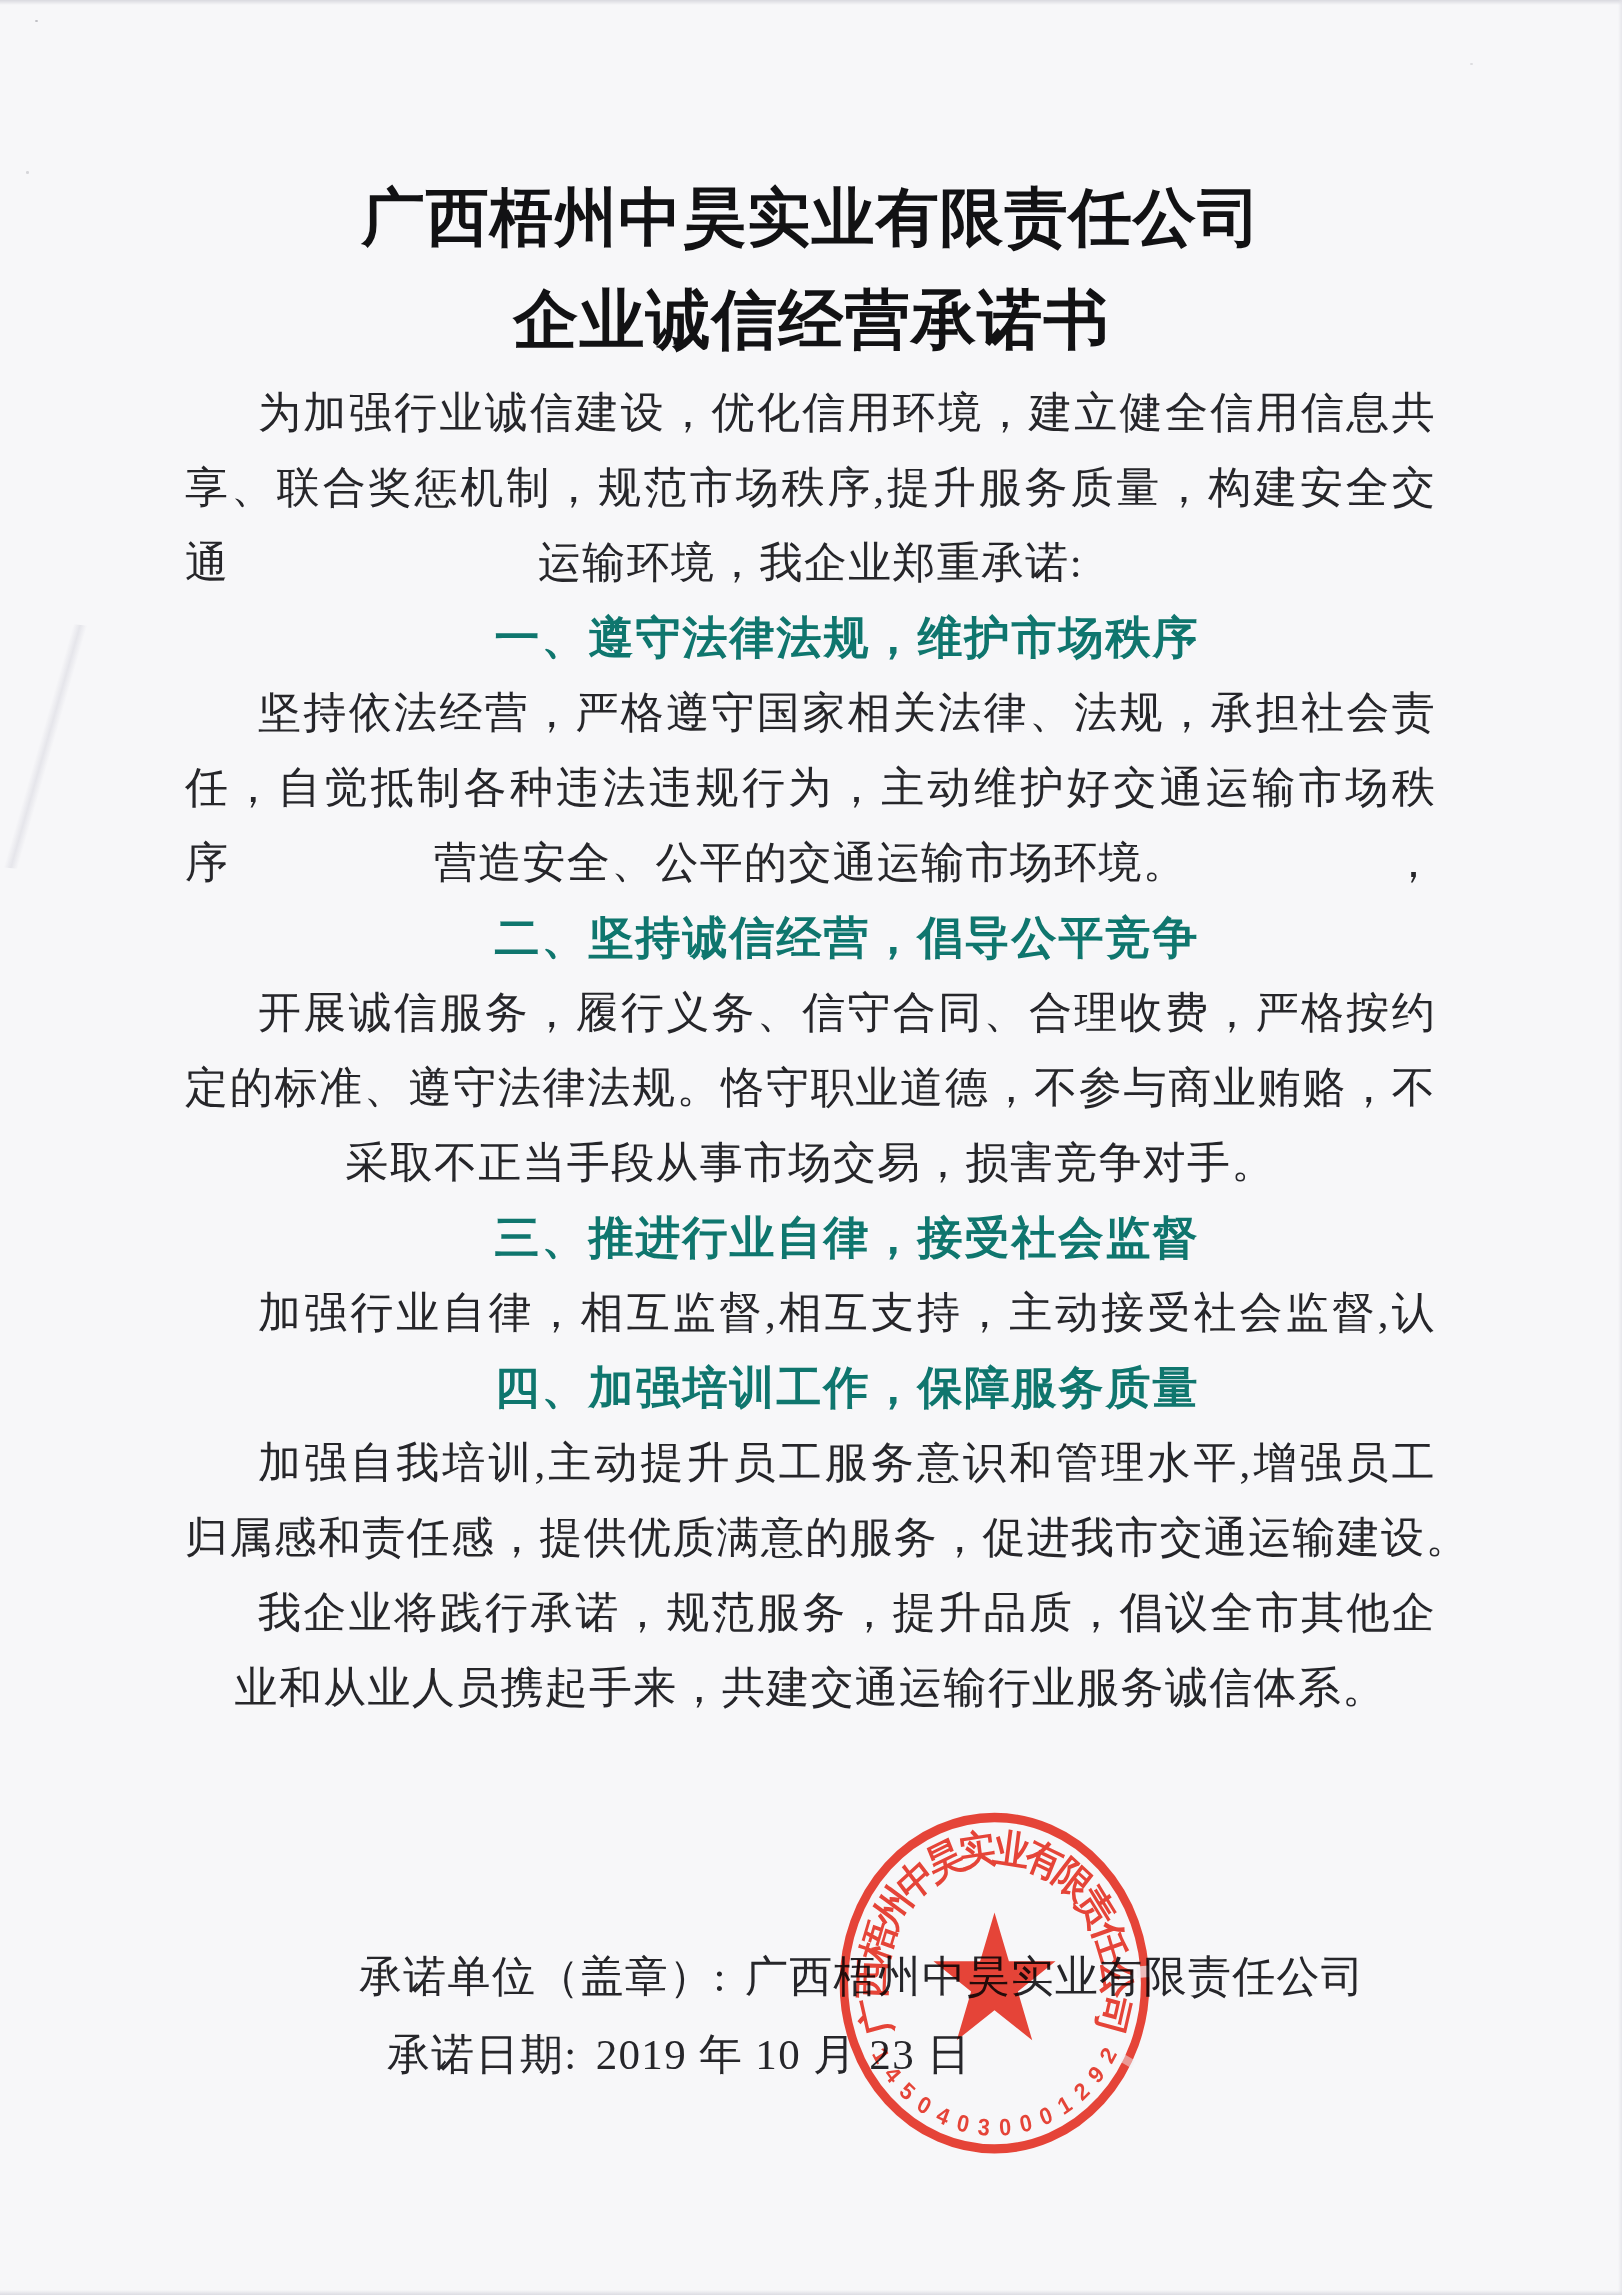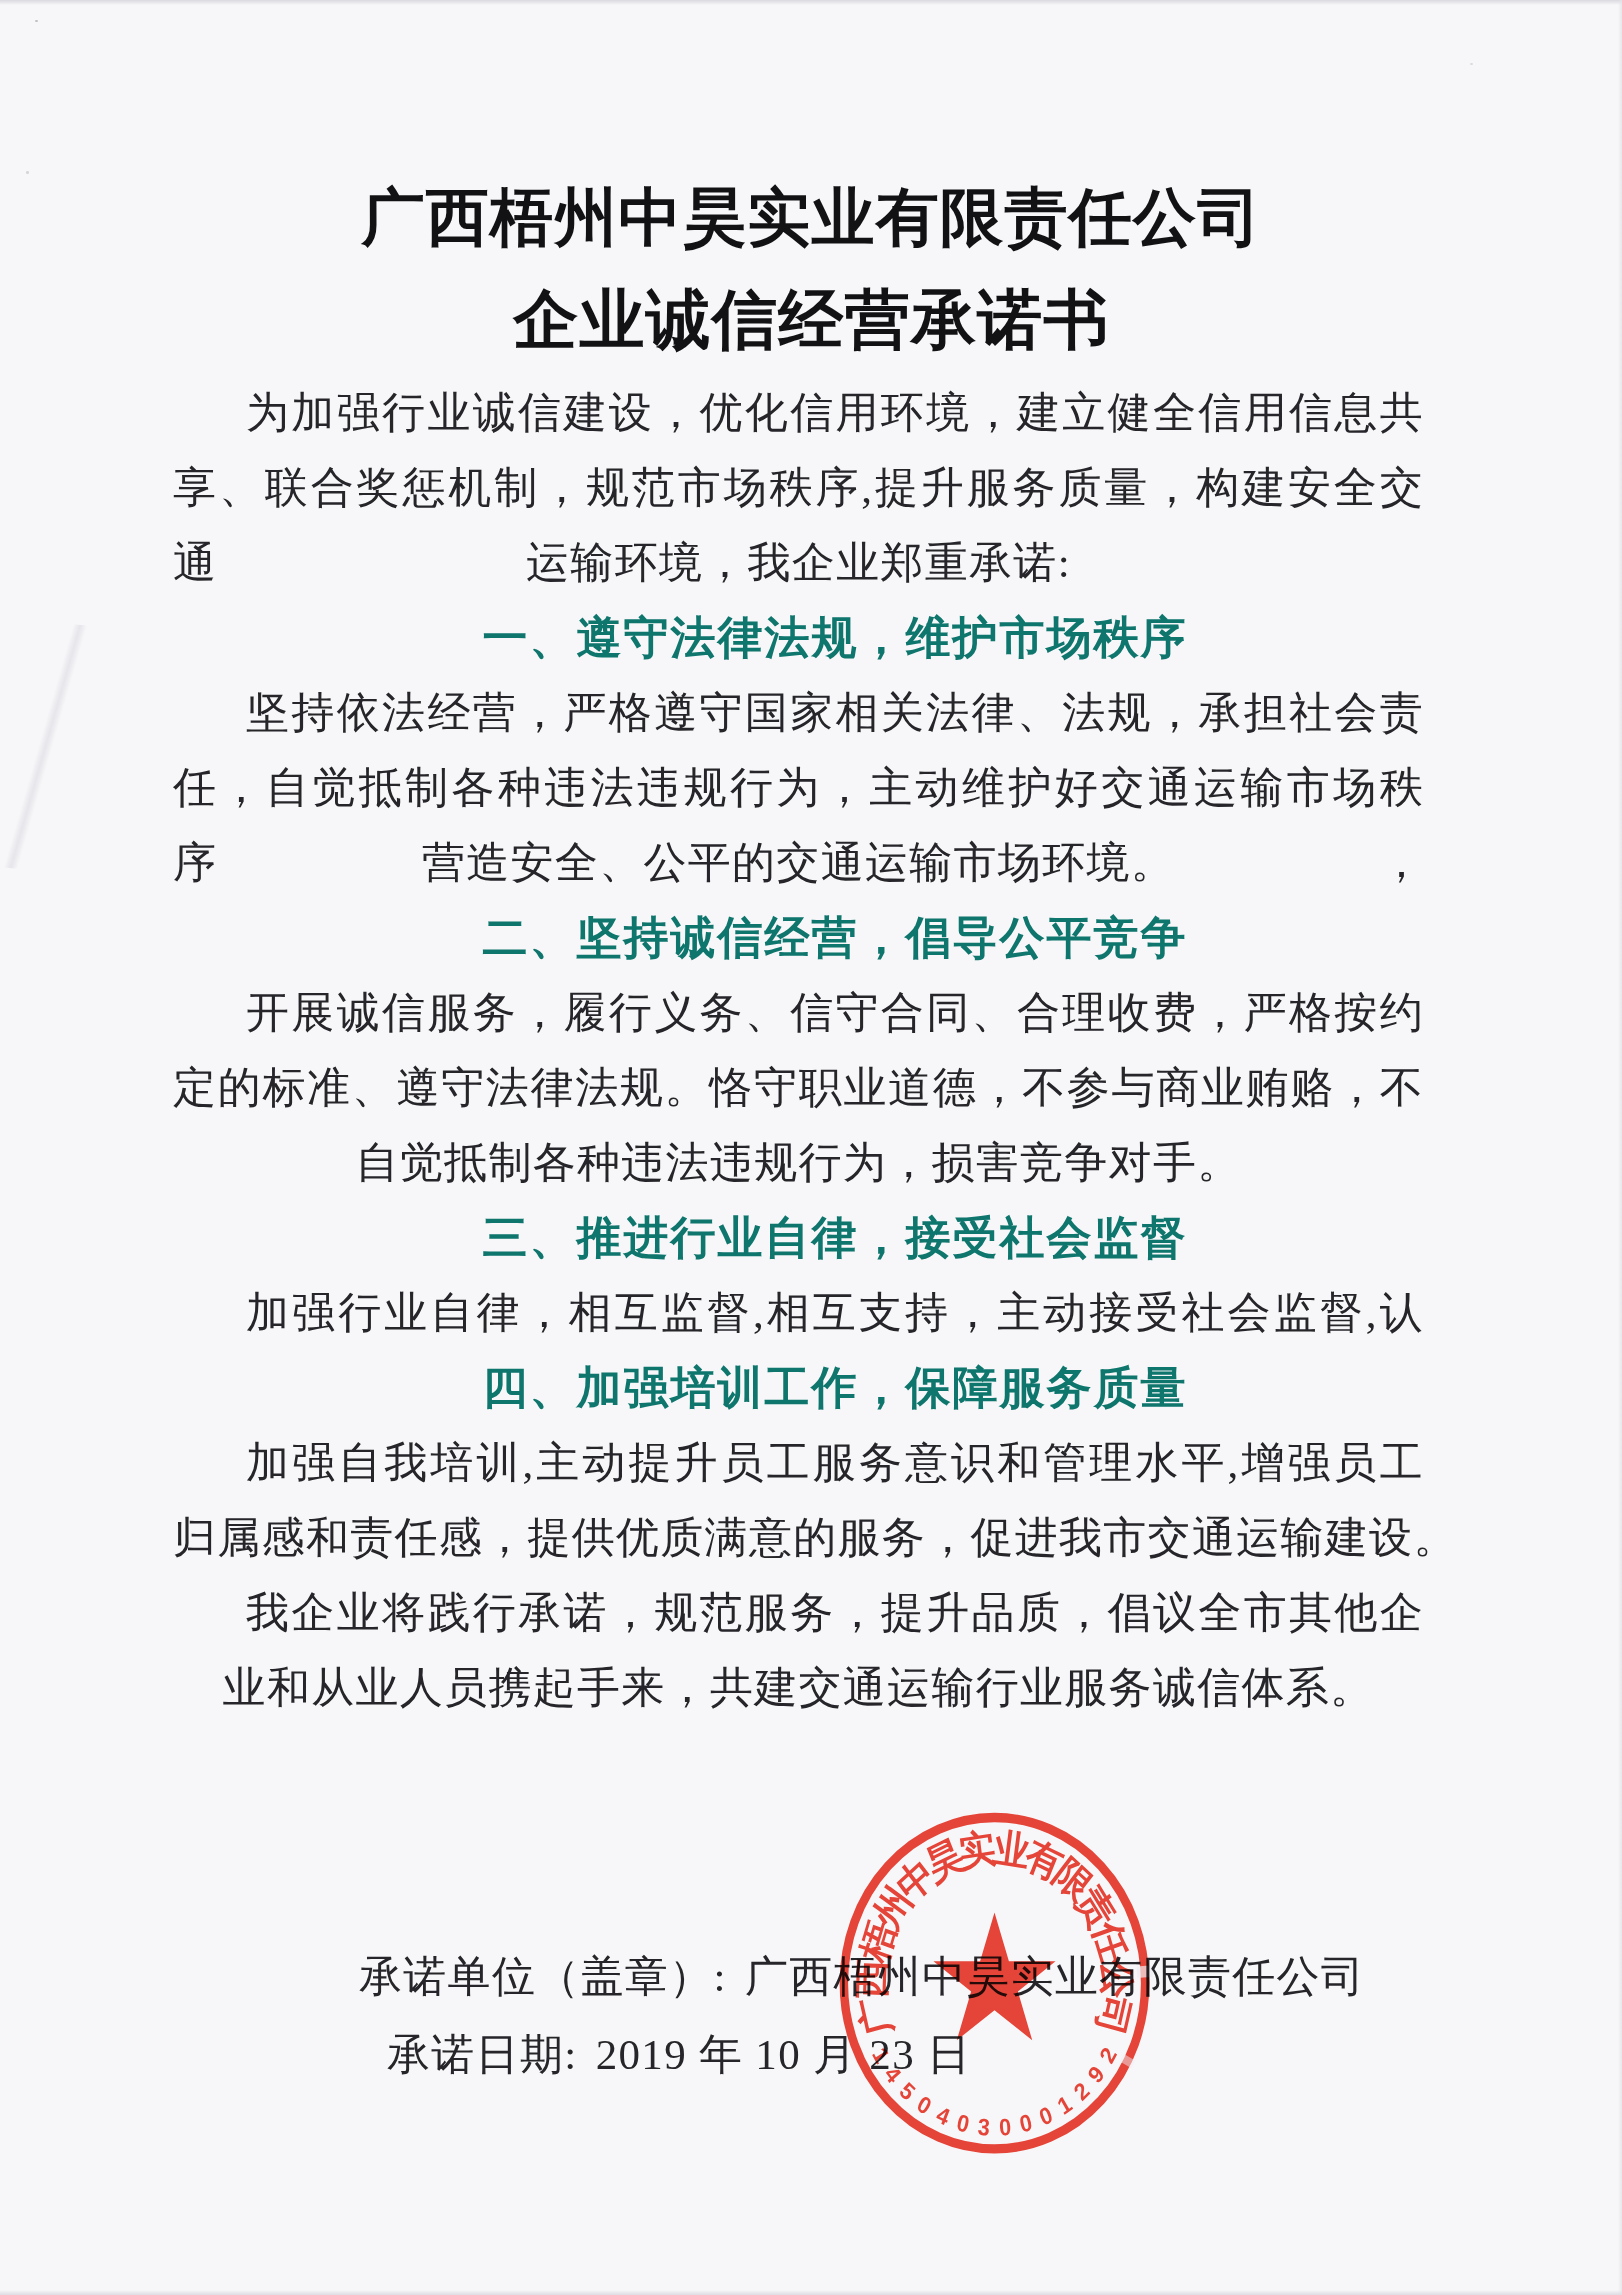--- a/index.html
+++ b/index.html
@@ -27,21 +27,21 @@
   .speck.s3{left:1470px;top:63px;width:2.6px;height:2px;opacity:.25;}
 
   
   .title{position:absolute;left:0;width:100%;text-align:center;
     font-family:"Liberation Sans","DejaVu Sans",sans-serif;
     font-weight:700;color:#121214;letter-spacing:1.3px;}
   .title-1{top:178px;font-size:63px;line-height:79px;}
   .title-2{top:280px;font-size:65px;line-height:79px;}
 
   
-  .body-block{position:absolute;left:173px;top:375px;width:1251px;}
+  .body-block{position:absolute;left:185px;top:375px;width:1251px;}
   .bline{height:75px;line-height:75px;font-size:43px;letter-spacing:1.3px;white-space:nowrap;text-align:center;}
   .bline.fill{white-space:normal;text-align:justify;text-align-last:justify;}
   .bline.indent{text-indent:73px;}
   .bline.heading{font-family:"Liberation Sans","DejaVu Sans",sans-serif;
     font-weight:700;font-size:45px;letter-spacing:2px;color:#0f766e;}
 
   
   .sig-line{position:absolute;font-size:43px;line-height:47px;letter-spacing:1.3px;white-space:nowrap;}
   .sig-unit{left:359px;top:1953px;}
   .sig-date{left:387px;top:2031px;}
@@ -73,21 +73,21 @@
     <div class="bline indent fill">为加强行业诚信建设，优化信用环境，建立健全信用信息共</div>
     <div class="bline fill">享、联合奖惩机制，规范市场秩序,提升服务质量，构建安全交通</div>
     <div class="bline">运输环境，我企业郑重承诺:</div>
     <div class="bline indent heading">一、遵守法律法规，维护市场秩序</div>
     <div class="bline indent fill">坚持依法经营，严格遵守国家相关法律、法规，承担社会责</div>
     <div class="bline fill">任，自觉抵制各种违法违规行为，主动维护好交通运输市场秩序，</div>
     <div class="bline">营造安全、公平的交通运输市场环境。</div>
     <div class="bline indent heading">二、坚持诚信经营，倡导公平竞争</div>
     <div class="bline indent fill">开展诚信服务，履行义务、信守合同、合理收费，严格按约</div>
     <div class="bline fill">定的标准、遵守法律法规。恪守职业道德，不参与商业贿赂，不</div>
-    <div class="bline">自觉抵制各种违法违规行为，损害竞争对手。</div>
+    <div class="bline">采取不正当手段从事市场交易，损害竞争对手。</div>
     <div class="bline indent heading">三、推进行业自律，接受社会监督</div>
     <div class="bline indent fill">加强行业自律，相互监督,相互支持，主动接受社会监督,认</div>
     <div class="bline indent heading">四、加强培训工作，保障服务质量</div>
     <div class="bline indent fill">加强自我培训,主动提升员工服务意识和管理水平,增强员工</div>
     <div class="bline">归属感和责任感，提供优质满意的服务，促进我市交通运输建设。</div>
     <div class="bline indent fill">我企业将践行承诺，规范服务，提升品质，倡议全市其他企</div>
     <div class="bline">业和从业人员携起手来，共建交通运输行业服务诚信体系。</div>
   </div>
 
   <div class="sig-line sig-unit">

